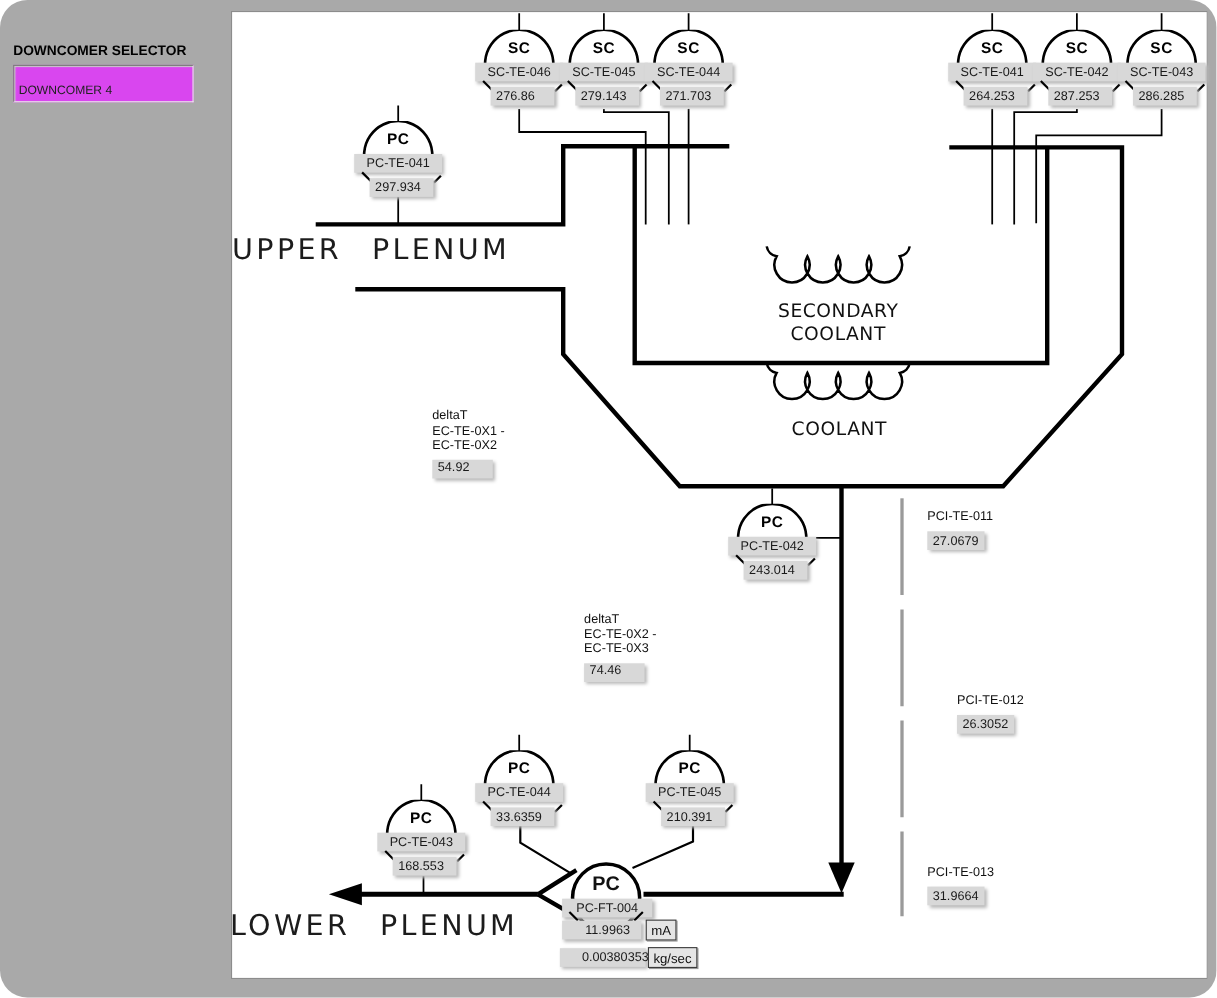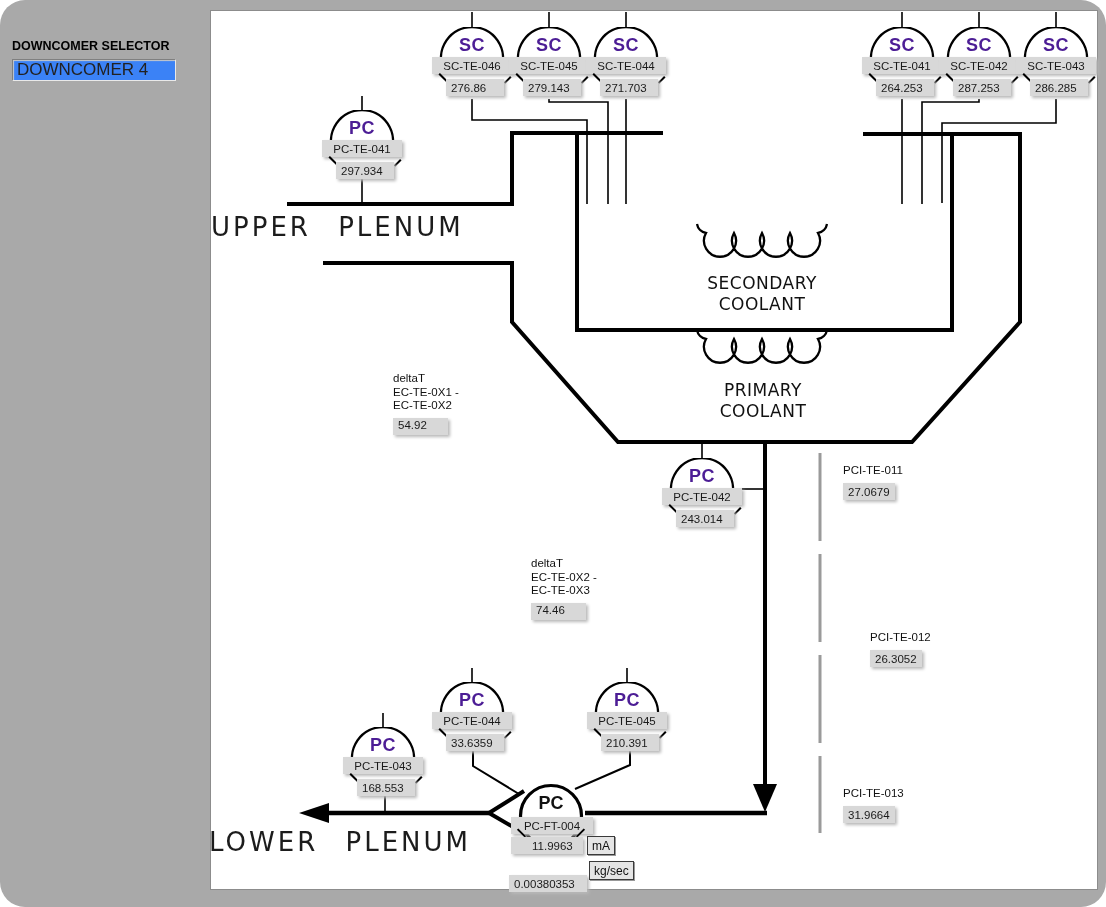--- a/index.html
+++ b/index.html
@@ -4,47 +4,47 @@
 <style>
   html,body{margin:0;padding:0;}
   .stage{position:relative;width:1106px;height:907px;background:#a9a9a9;overflow:hidden;
          font-family:"Liberation Sans",sans-serif;border-radius:25px;}
   .canvas{position:absolute;left:210px;top:10px;width:888px;height:880px;background:#ffffff;
           border:1px solid #8c8c8c;box-sizing:border-box;}
   .lines{position:absolute;left:0;top:0;}
 
   
   .sel-label{position:absolute;left:12px;top:39px;font-size:12.5px;font-weight:bold;color:#000;}
-  .sel-input{position:absolute;left:12px;top:59px;width:158px;height:20px;background:#3b82f6;
+  .sel-input{position:absolute;left:12px;top:59px;width:158px;height:20px;background:#d946ef;
              border:1px solid #7f7f7f;border-right-color:#e9e9e9;border-bottom-color:#e9e9e9;
              box-shadow:inset 1px 1px 1px #c9c9c9;font-family:"Liberation Sans",sans-serif;
-             font-size:17px;color:#222;padding:0 0 0 4px;}
+             font-size:11px;color:#222;padding:12px 0 0 4px;}
 
   
   .sensor{position:absolute;width:100px;height:76px;}
   .sensor svg{position:absolute;left:0;top:0;}
   .stype{position:absolute;left:0;top:8px;width:100px;text-align:center;
-         font-size:18px;font-weight:bold;color:#4c1d95;letter-spacing:.5px;}
+         font-size:14px;font-weight:bold;color:#000000;letter-spacing:.5px;}
   .gbox{background:#d8d8d8;box-shadow:2px 2px 3px #b8b8b8;color:#1a1a1a;font-size:11.5px;
         display:flex;align-items:center;box-sizing:border-box;}
   .slabel{position:absolute;left:10px;top:30px;width:80px;height:17px;justify-content:center;}
   .sval{position:absolute;left:24px;top:52px;width:58px;height:17px;padding-left:5px;}
   .tick-l{position:absolute;left:15px;top:51px;width:15px;height:2px;background:#000;
           transform:rotate(45deg);}
   .tick-r{position:absolute;left:81px;top:52px;width:9px;height:1.6px;background:#000;
           transform:rotate(-45deg);}
 
   
   .flowmeter{position:absolute;left:501px;top:781px;width:145px;height:105px;}
   .flowmeter svg{position:absolute;left:17px;top:2px;}
   .ftype{position:absolute;left:0;top:12px;width:100px;text-align:center;
          font-size:18px;font-weight:bold;color:#111;}
   .flabel{position:absolute;left:10px;top:36px;width:82px;height:17px;justify-content:center;}
   .fval1{position:absolute;left:10px;top:56px;width:72px;height:17px;padding-left:21px;}
-  .fval2{position:absolute;left:8px;top:81px;width:78px;height:17px;padding-left:5px;margin-top:13px;}
+  .fval2{position:absolute;left:8px;top:81px;width:78px;height:17px;padding-left:20px;}
   .unitbox{position:absolute;height:17px;background:#e5e5e5;border:1px solid #3a3a3a;
            box-shadow:1px 1px 0 #999;font-size:12px;color:#111;display:flex;align-items:center;
            padding:0 4px;}
   .ftick-l{position:absolute;left:15px;top:51px;width:11px;height:2px;background:#000;transform:rotate(45deg);}
   .ftick-r{position:absolute;left:74px;top:51px;width:11px;height:2px;background:#000;transform:rotate(-45deg);}
 
   
   .cadtext{position:absolute;color:#1c1c1c;font-family:"DejaVu Sans",sans-serif;
            font-size:26px;letter-spacing:3px;word-spacing:16px;font-weight:normal;}
   .coolant{position:absolute;width:200px;text-align:center;color:#111;
@@ -108,21 +108,20 @@
   <div class="sel-label">DOWNCOMER SELECTOR</div>
   <input class="sel-input" type="text" value="DOWNCOMER 4" style="">
 
   <div class="cadtext" style="left:211px;top:212px;">UPPER PLENUM</div>
   <div class="cadtext" style="left:209px;top:827px;">LOWER PLENUM</div>
   <div class="coolant" style="left:662px;top:273px;">
     <div>SECONDARY</div>
     <div>COOLANT</div>
   </div>
   <div class="coolant" style="left:663px;top:380px;">
-    <div>PRIMARY</div>
     <div>COOLANT</div>
   </div>
 
   <div class="sensor" style="left:422px;top:27px;">
     <svg width="100" height="50">
         <path d="M21,42 A31 31 0 1 1 79,42" stroke="#000" stroke-width="2.4" fill="none"></path>
       </svg>
     <div class="stype">SC</div>
     <div class="gbox slabel">SC-TE-046</div>
     <span class="tick-l"></span>

